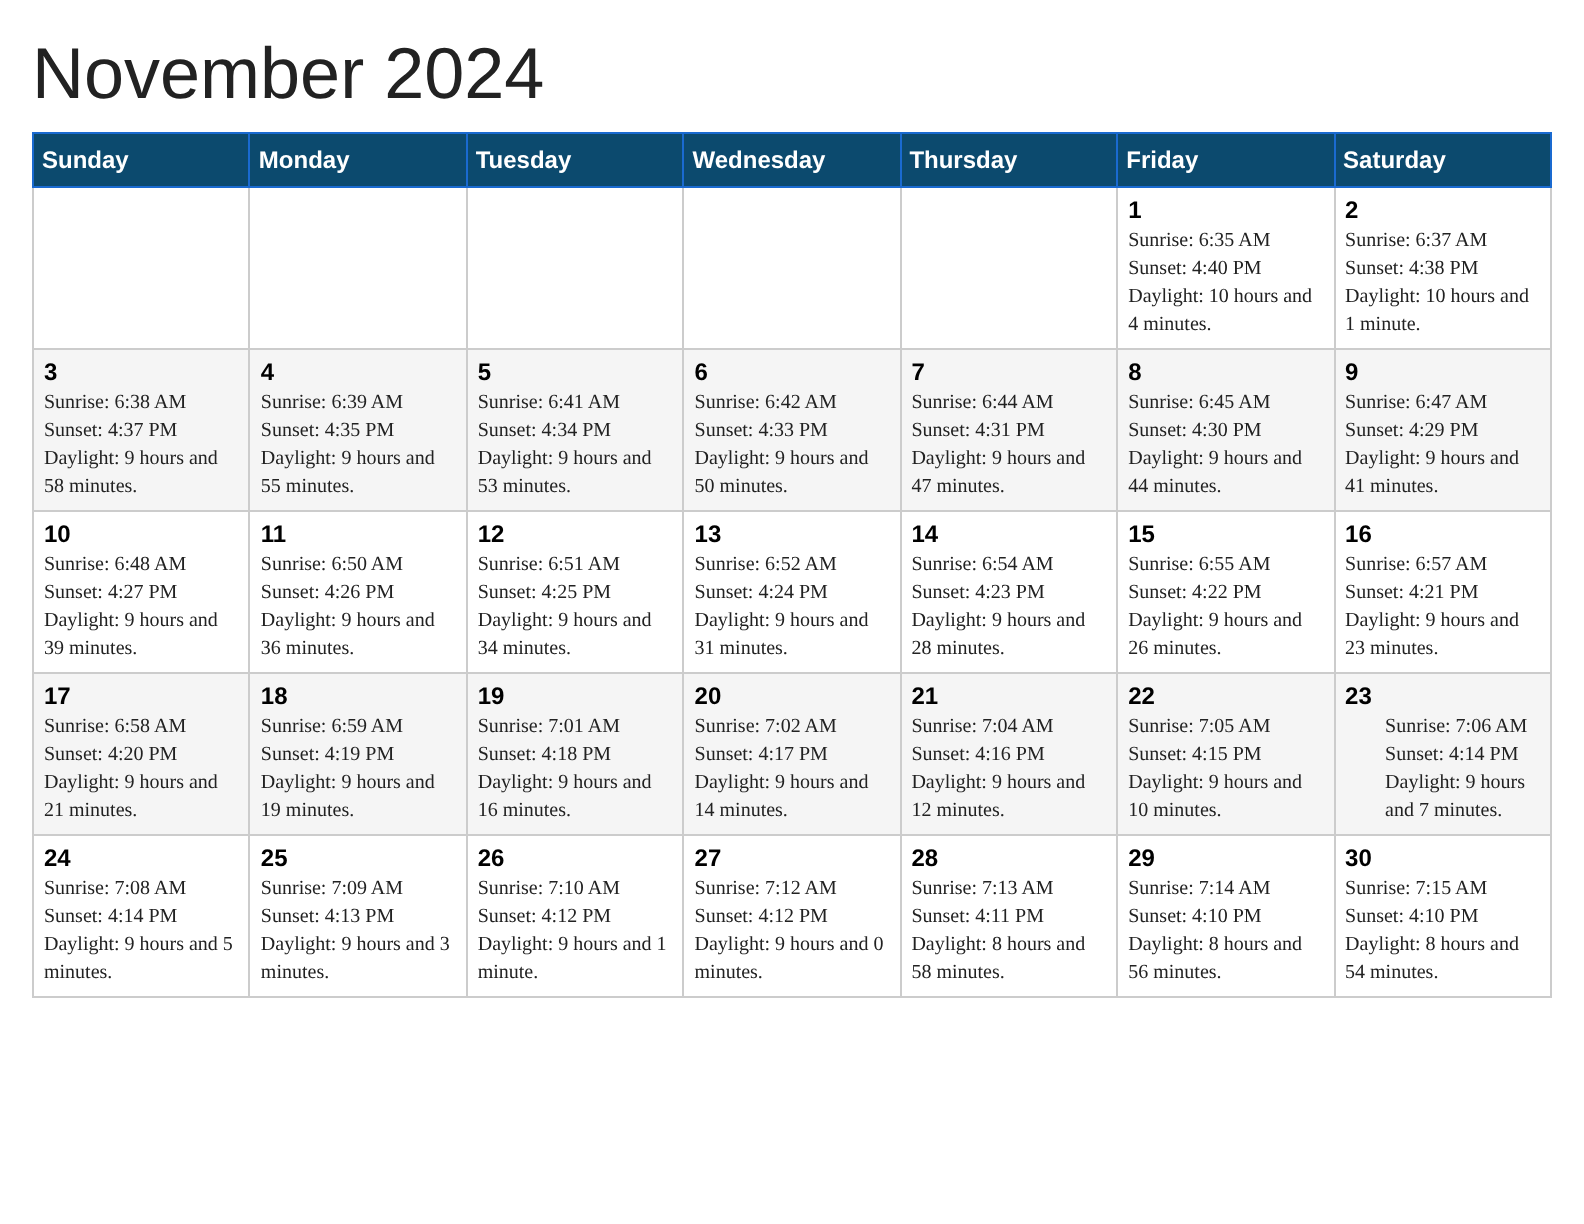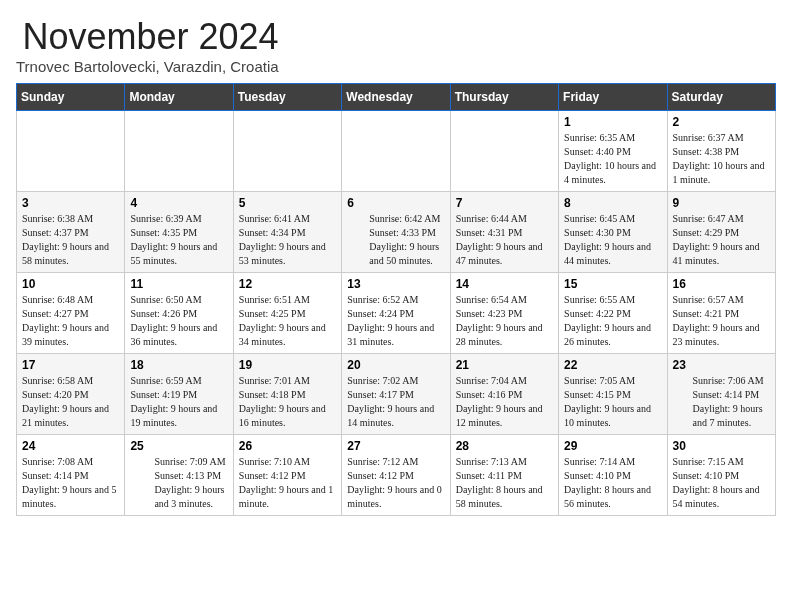--- a/index.html
+++ b/index.html
@@ -47,21 +47,21 @@
     .location {
       font-size: 15px;
       color: #444;
     }
     .calendar {
       width: 100%;
       border-collapse: collapse;
       font-size: 11px;
     }
     .calendar thead tr th {
-      background: #404040;
+      background: #0c4a6e;
       color: #fff;
       padding: 6px 4px;
       text-align: left;
       font-size: 12px;
       font-weight: bold;
       border: 1px solid #1a6ad0;
     }
     .calendar tbody tr td {
       border: 1px solid #ccc;
       vertical-align: top;
@@ -86,21 +86,20 @@
       font-family: Liberation Serif, serif;
     }
     .empty { background: #fff !important; }
   </style>
 </head>
 <body>
 
 <div class="header">
   <div class="title-area">
     <div class="month-title">November 2024</div>
-    <div class="location">Trnovec Bartolovecki, Varazdin, Croatia</div>
   </div>
 </div>
 
 <table class="calendar">
   <thead>
     <tr id="col-headers">
         <th>Sunday</th>
         <th>Monday</th>
         <th>Tuesday</th>
         <th>Wednesday</th>
@@ -143,21 +142,21 @@
 Daylight: 9 hours and 55 minutes.</div>
         </td>
         <td>
           <span class="day-num">5</span>
           <div class="day-info" style="white-space: pre-line;">Sunrise: 6:41 AM
 Sunset: 4:34 PM
 Daylight: 9 hours and 53 minutes.</div>
         </td>
         <td>
           <span class="day-num">6</span>
-          <div class="day-info" style="white-space: pre-line; margin-left: 22px;">Sunrise: 6:42 AM
+          <div class="day-info" style="white-space: pre-line;">Sunrise: 6:42 AM
 Sunset: 4:33 PM
 Daylight: 9 hours and 50 minutes.</div>
         </td>
         <td>
           <span class="day-num">7</span>
           <div class="day-info" style="white-space: pre-line;">Sunrise: 6:44 AM
 Sunset: 4:31 PM
 Daylight: 9 hours and 47 minutes.</div>
         </td>
         <td>
@@ -263,21 +262,21 @@
       </tr>
       <tr>
         <td>
           <span class="day-num">24</span>
           <div class="day-info" style="white-space: pre-line;">Sunrise: 7:08 AM
 Sunset: 4:14 PM
 Daylight: 9 hours and 5 minutes.</div>
         </td>
         <td>
           <span class="day-num">25</span>
-          <div class="day-info" style="white-space: pre-line; margin-left: 24px;">Sunrise: 7:09 AM
+          <div class="day-info" style="white-space: pre-line;">Sunrise: 7:09 AM
 Sunset: 4:13 PM
 Daylight: 9 hours and 3 minutes.</div>
         </td>
         <td>
           <span class="day-num">26</span>
           <div class="day-info" style="white-space: pre-line;">Sunrise: 7:10 AM
 Sunset: 4:12 PM
 Daylight: 9 hours and 1 minute.</div>
         </td>
         <td>

